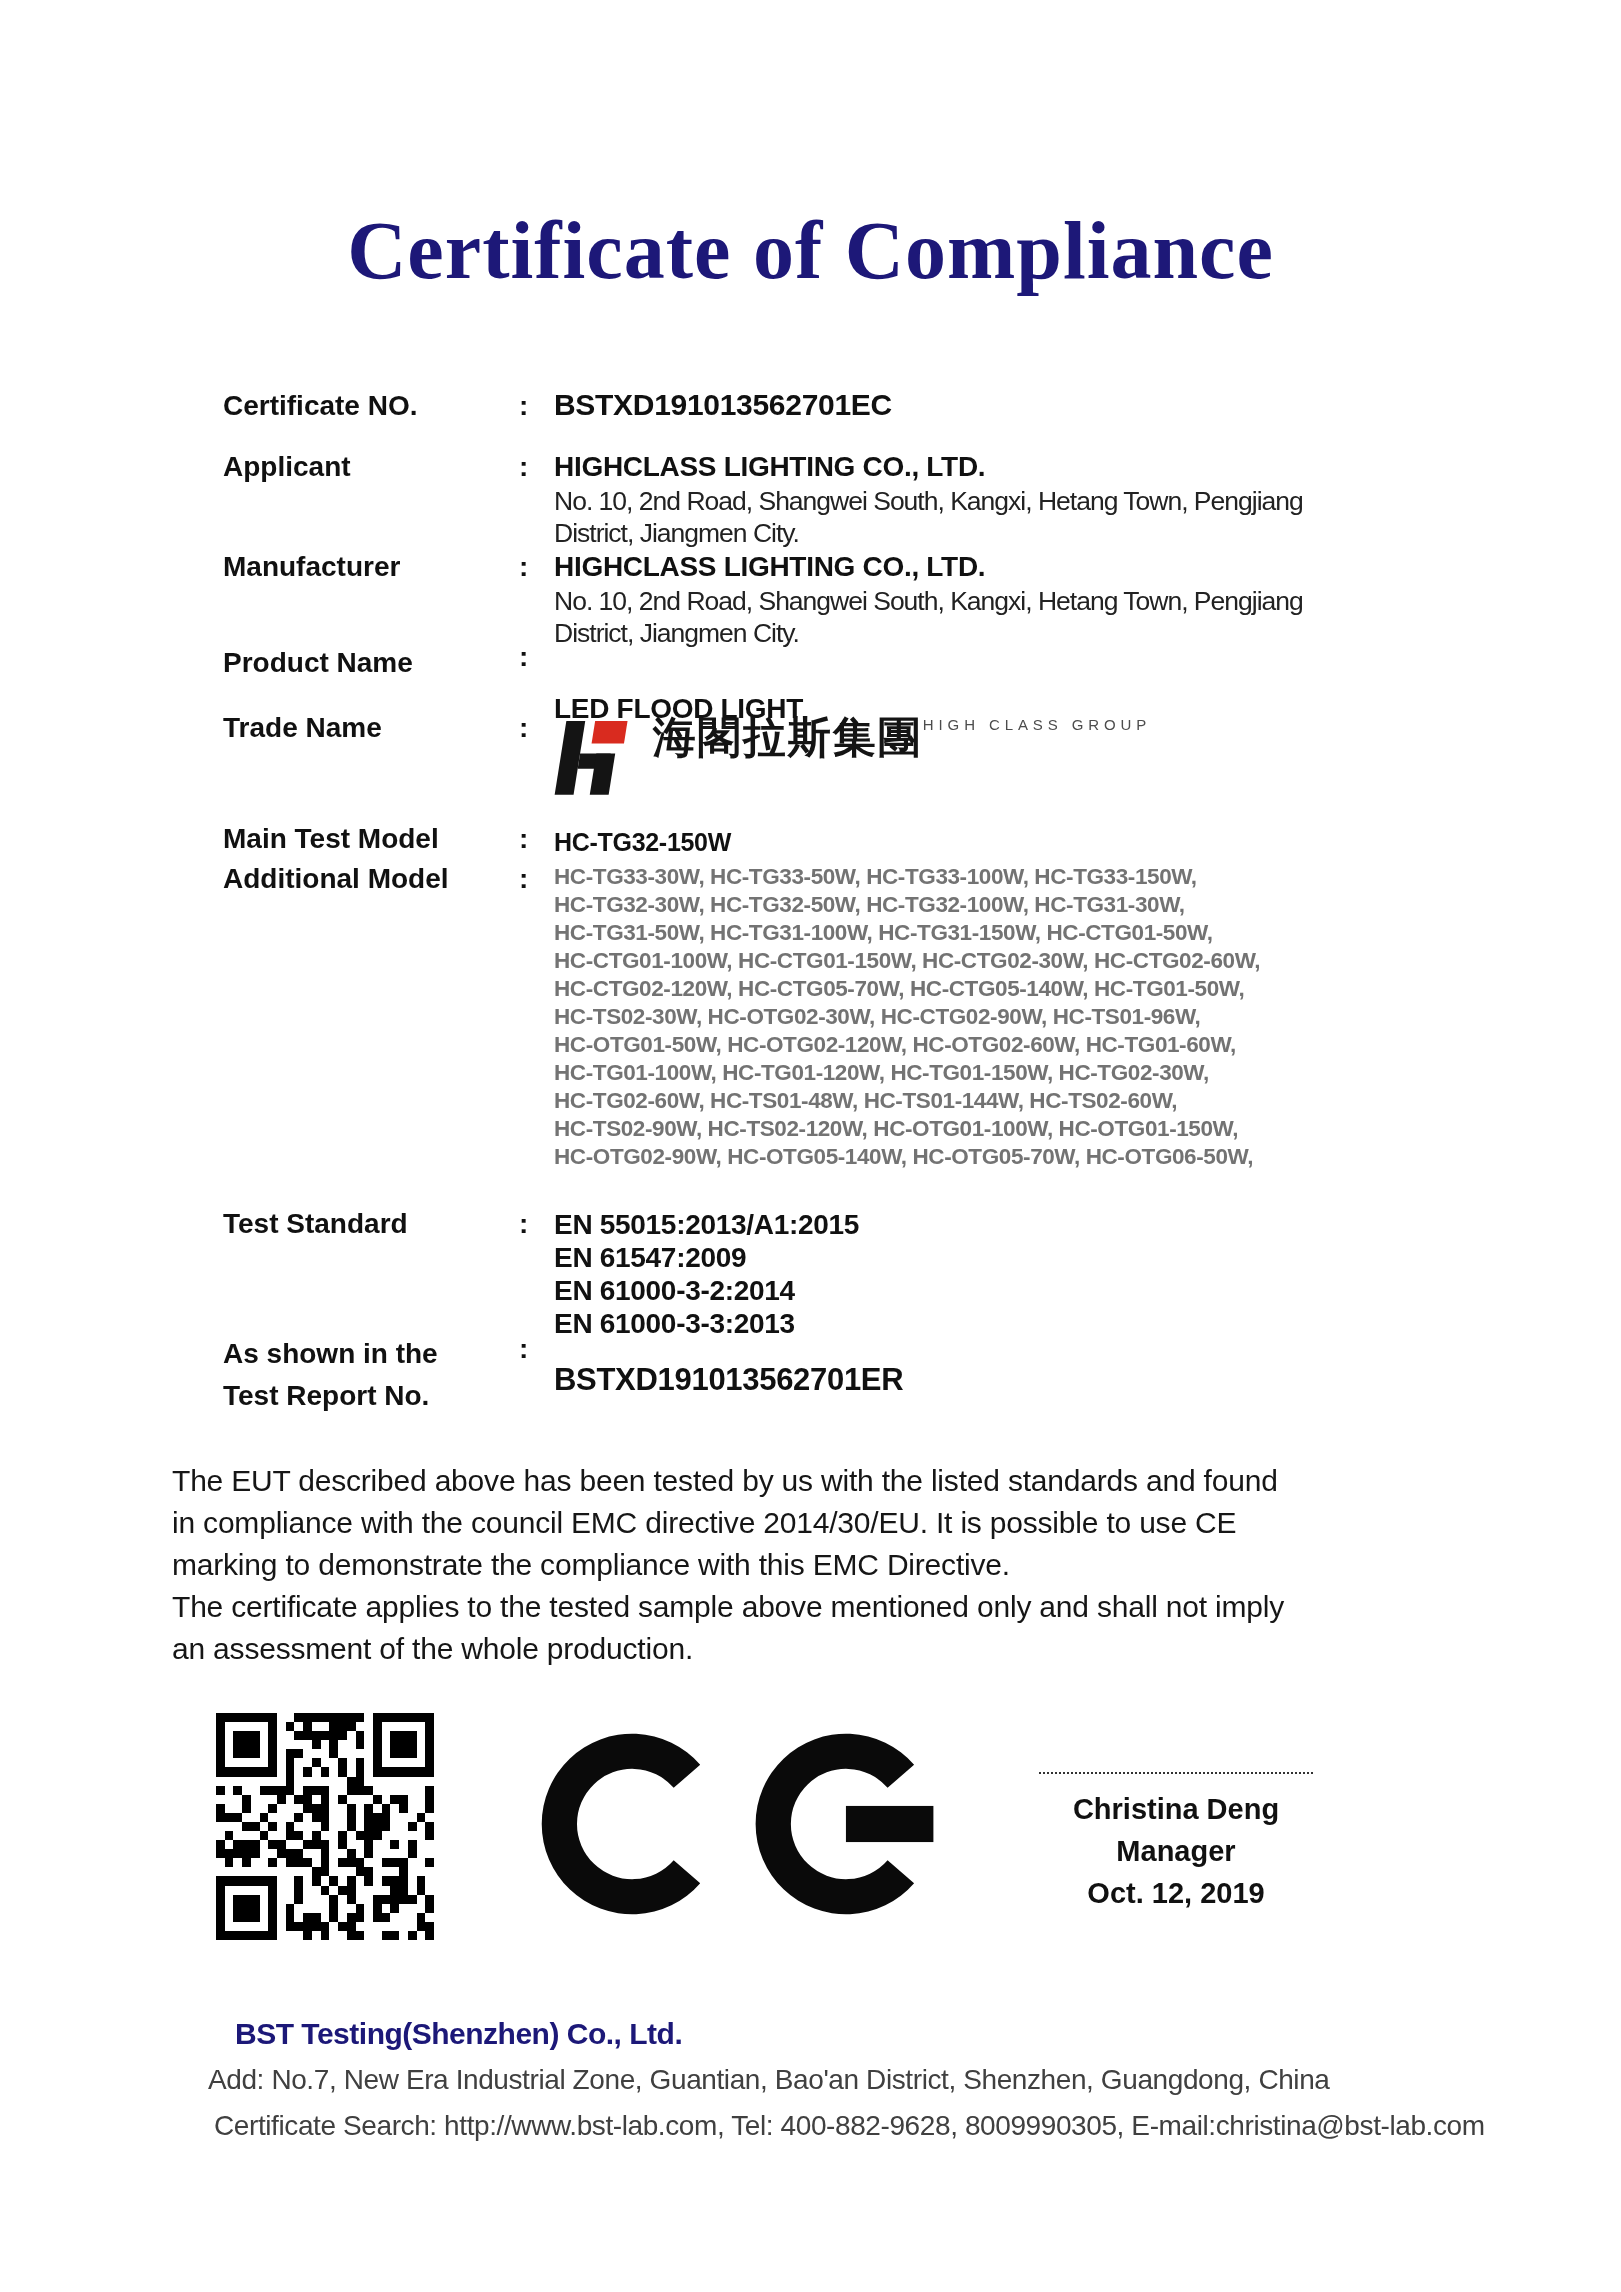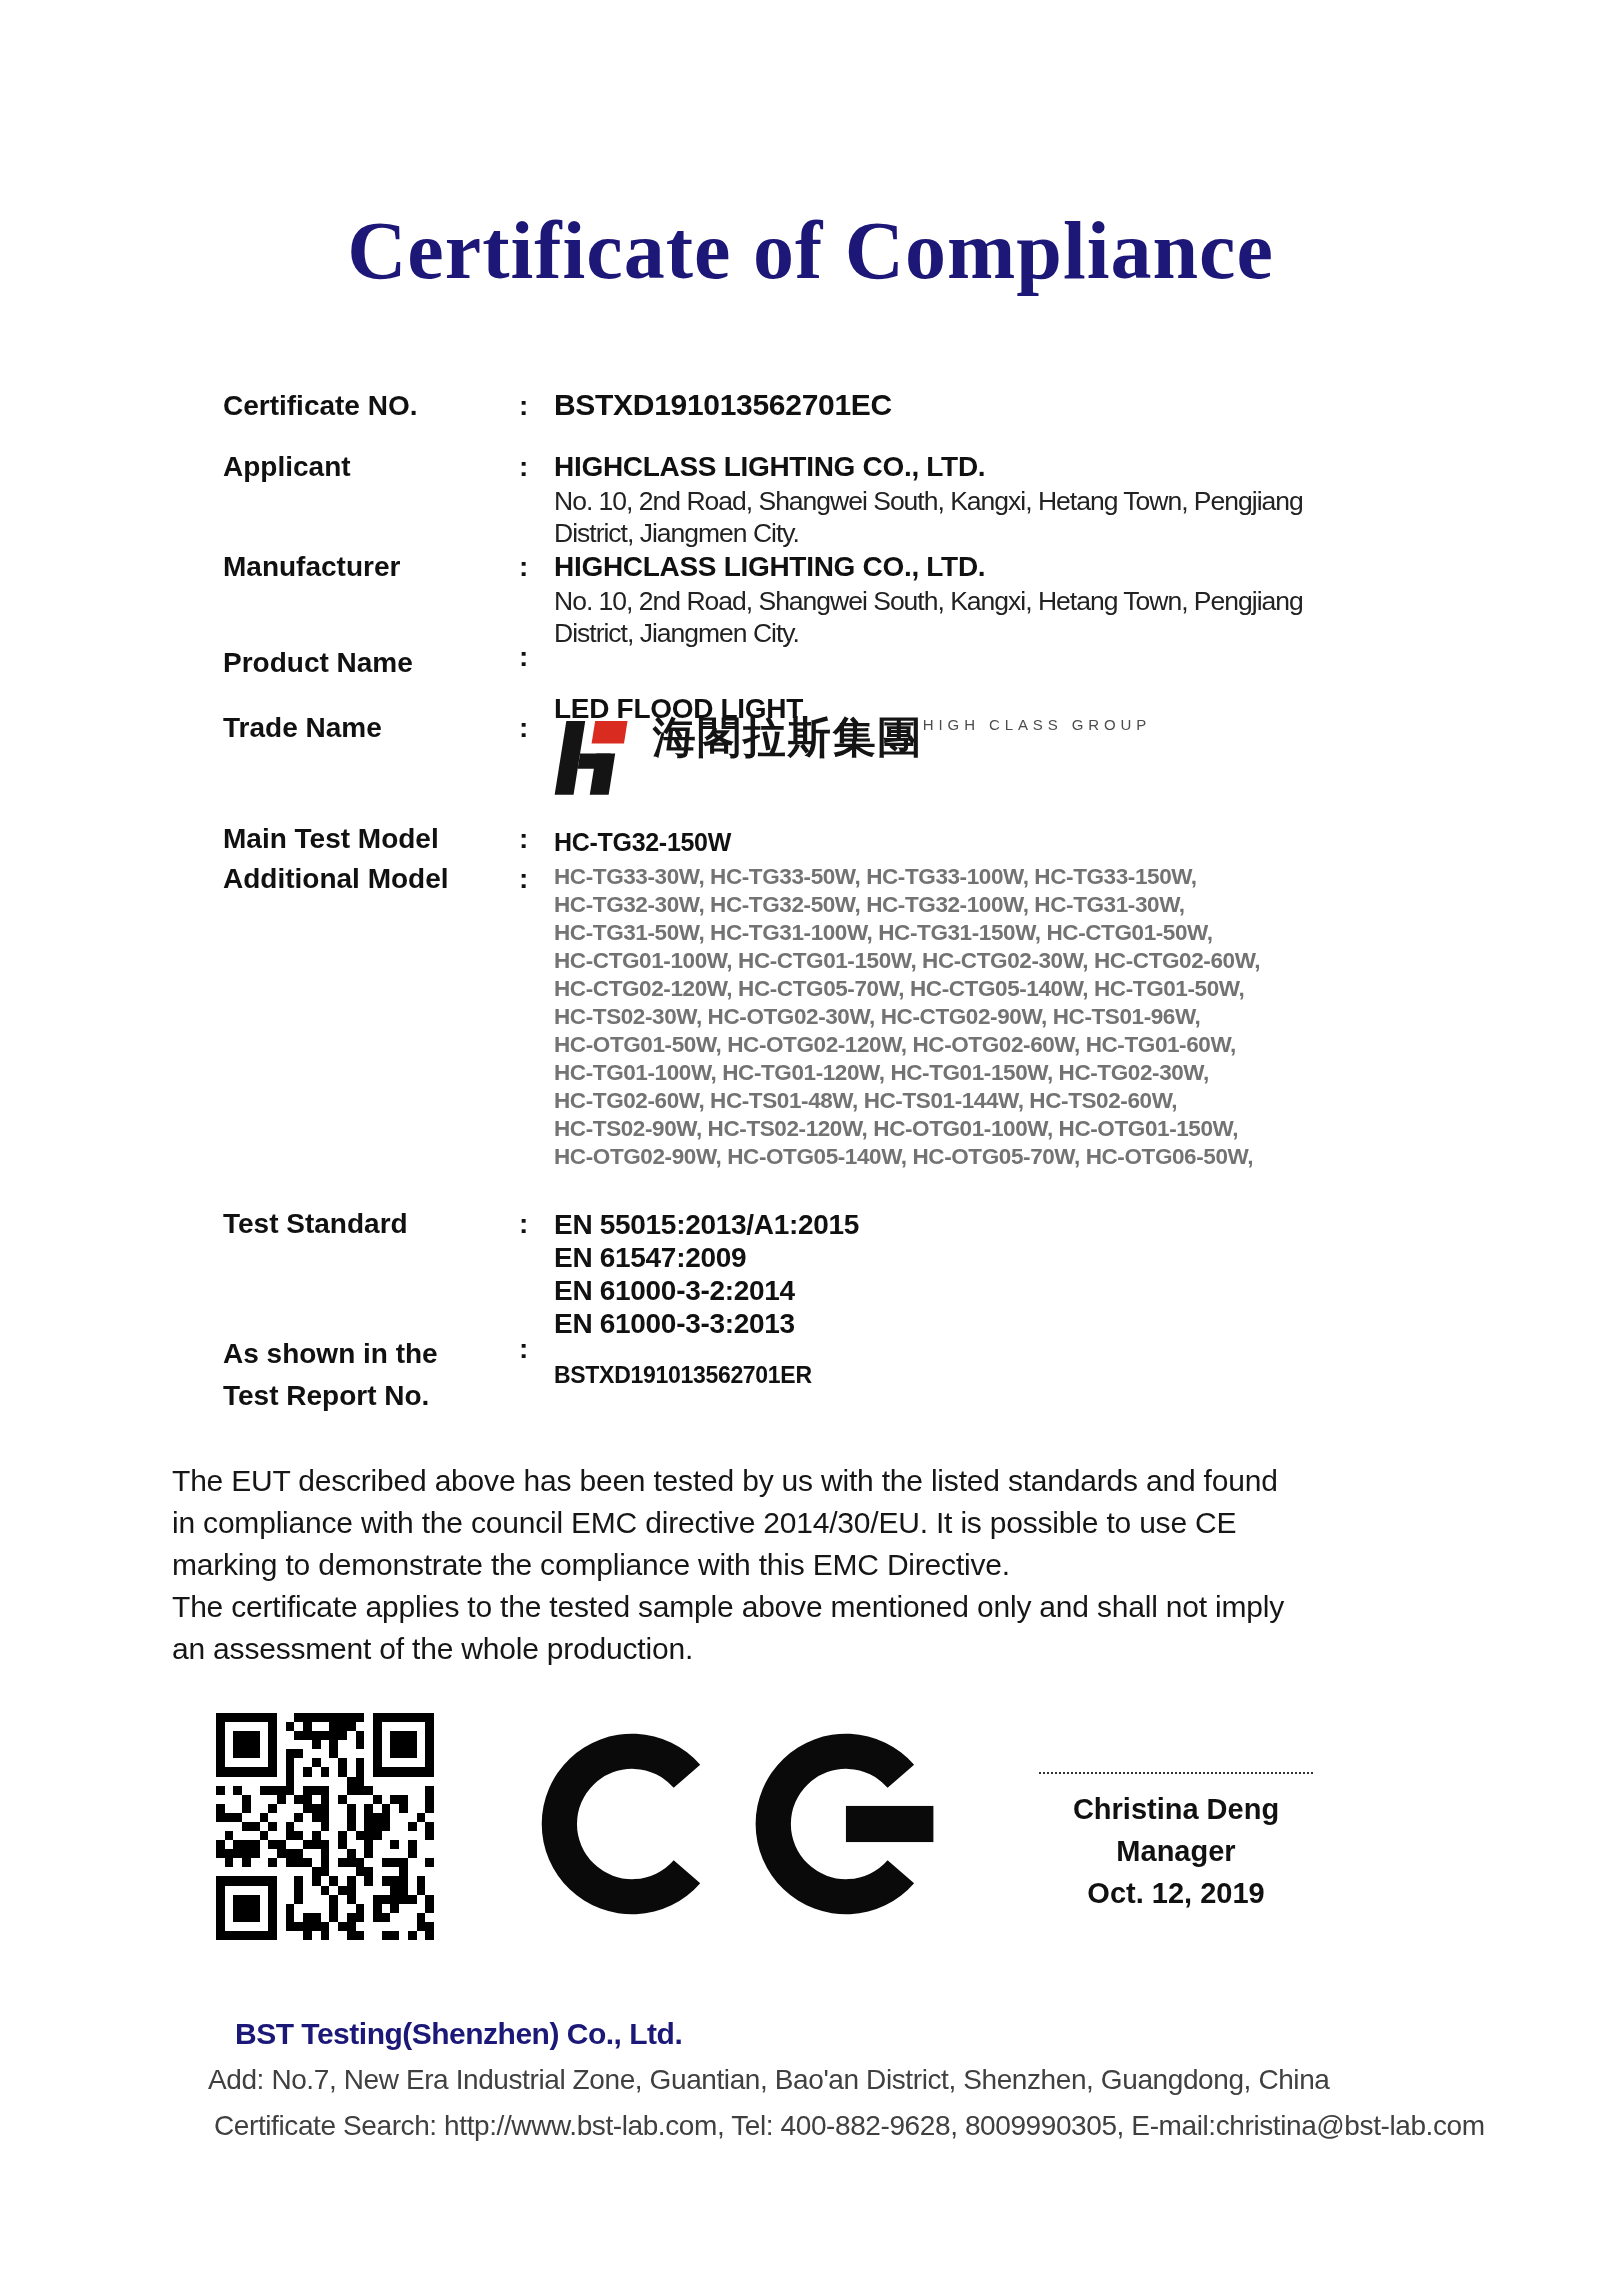--- a/index.html
+++ b/index.html
@@ -161,21 +161,21 @@
   <div class="standard-lines">
     <div>EN 55015:2013/A1:2015</div>
     <div>EN 61547:2009</div>
     <div>EN 61000-3-2:2014</div>
     <div>EN 61000-3-3:2013</div>
   </div>
 
   <div class="row-label" style="top:1338px">As shown in the</div>
   <div class="row-label" style="top:1380px">Test Report No.</div>
   <div class="row-colon" style="top:1333px">:</div>
-  <div class="row-value" style="top:1362px;font-size:23px">BSTXD191013562701ER</div>
+  <div class="row-value" style="top:1362px;font-size:31px">BSTXD191013562701ER</div>
 
   <div class="statement">
     <div>The EUT described above has been tested by us with the listed standards and found</div>
     <div>in compliance with the council EMC directive 2014/30/EU. It is possible to use CE</div>
     <div>marking to demonstrate the compliance with this EMC Directive.</div>
     <div>The certificate applies to the tested sample above mentioned only and shall not imply</div>
     <div>an assessment of the whole production.</div>
   </div>
 
   <svg class="qr" width="218" height="227" viewBox="0 0 25 25" preserveAspectRatio="none" shape-rendering="crispEdges" id="qr-svg">

